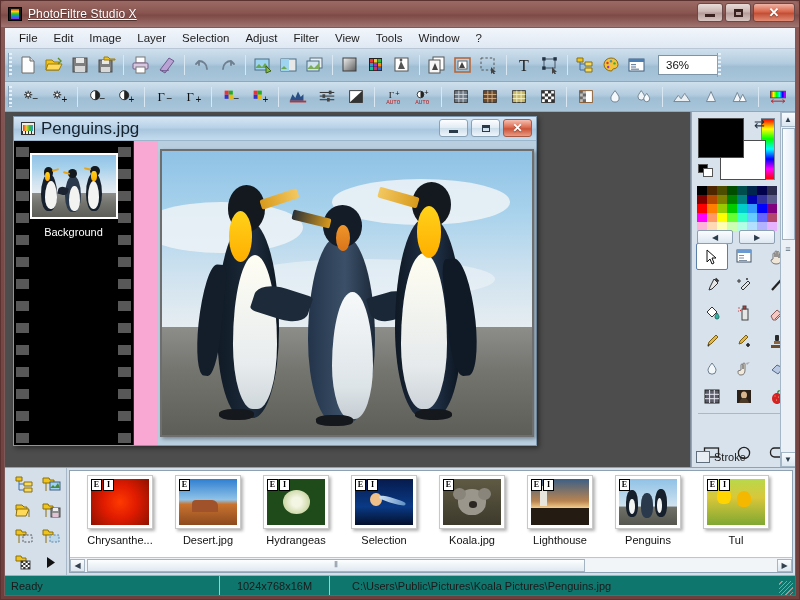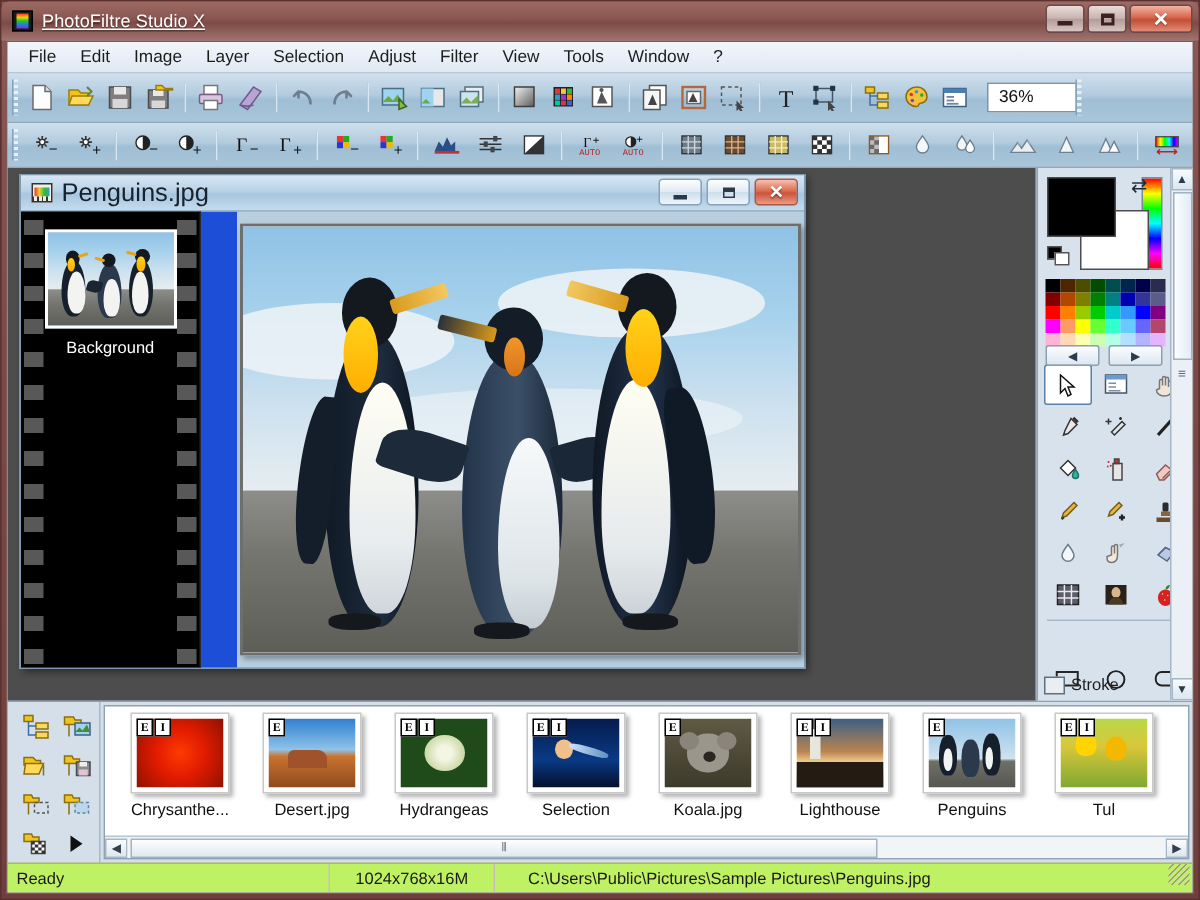--- a/index.html
+++ b/index.html
@@ -157,21 +157,21 @@
     display:flex; align-items:center; justify-content:center; color:#2a3a48; font-size:10px;
   }
   .dwc.close{
     background: linear-gradient(180deg,#f6bfb1 0%, #dd6d52 45%, #c9543a 55%, #eb9a83 100%);
     color:#fff; font-weight:bold; font-size:12px; border-color:#a65a46;
     text-shadow:0 1px 1px rgba(0,0,0,.35);
   }
   .dwc-min-glyph{width:9px;height:3px;background:#2a3a48;margin-top:6px;}
   .dwc-max-glyph{width:8px;height:7px;border:1px solid #2a3a48;border-top-width:3px;}
 
-  #doc-body { flex: 1 1 auto; display: flex; min-height: 0; background:#1d4ed8;gap:24px; }
+  #doc-body { flex: 1 1 auto; display: flex; min-height: 0; background:#f9a8d4;gap:24px; }
 
   
   #layers-strip {
     width: 120px; flex: 0 0 120px; background: #000;
     border-right: 1px solid #2a2a2a;
     position: relative; padding: 10px 0 0 0;
   }
   .perf {
     position: absolute; top: 0; bottom: 0; width: 13px;
     background-image: repeating-linear-gradient(180deg,
@@ -306,22 +306,22 @@
   .hs-arrow{width:15px;height:13px;display:flex;align-items:center;justify-content:center;
     font-size:8px;color:#33414f;background:linear-gradient(180deg,#fafcfe,#dde6ef);
     border:1px solid #a7b6c4;}
   #hs-track{flex:1 1 auto;height:13px;background:#f2f5f8;position:relative;}
   #hs-thumb{position:absolute;left:2px;top:0;width:72%;height:13px;
     background:linear-gradient(180deg,#fdfefe,#dfe8f1);border:1px solid #a3b3c2;
     display:flex;align-items:center;justify-content:center;font-size:8px;color:#5c6b7a;}
 
   
   #status-bar{
-    height: 20px; flex:0 0 20px; display:flex; align-items:flex-start;
-    background:#bef264; border-top:1px solid #b5a9a6;
+    height: 20px; flex:0 0 20px; display:flex; align-items:flex-end;
+    background:#0f766e; border-top:1px solid #b5a9a6;
     font-size:11px; color:#1a1a1a;
   }
   .sb-cell{height:100%;display:flex;align-items:center;padding:0 6px;
     border-right:1px solid #c9bdba;}
   #sb-ready{width:215px;}
   #sb-size{width:110px;justify-content:center;}
   #sb-xy{width:130px;}
   #sb-path{flex:1 1 auto;border-right:none;padding-left:22px;}
   #sb-grip{width:14px;height:14px;margin-right:2px;
     background:repeating-linear-gradient(135deg,transparent 0 2px,#a39694 2px 3px);}
@@ -1284,18 +1284,18 @@
             <div id="hs-thumb">⦀</div>
           </div>
           <div class="hs-arrow">▶</div>
         </div>
       </div>
     </div>
 
     <div id="status-bar">
       <div class="sb-cell" id="sb-ready">Ready</div>
       <div class="sb-cell" id="sb-size">1024x768x16M</div>
-      <div class="sb-cell" id="sb-path">C:\Users\Public\Pictures\Sample Pictures\Penguins.jpg</div>
+      <div class="sb-cell" id="sb-path">C:\Users\Public\Pictures\Koala Pictures\Penguins.jpg</div>
       <div id="sb-grip"></div>
     </div>
 
   </div>
 </div>
 
 </body></html>

